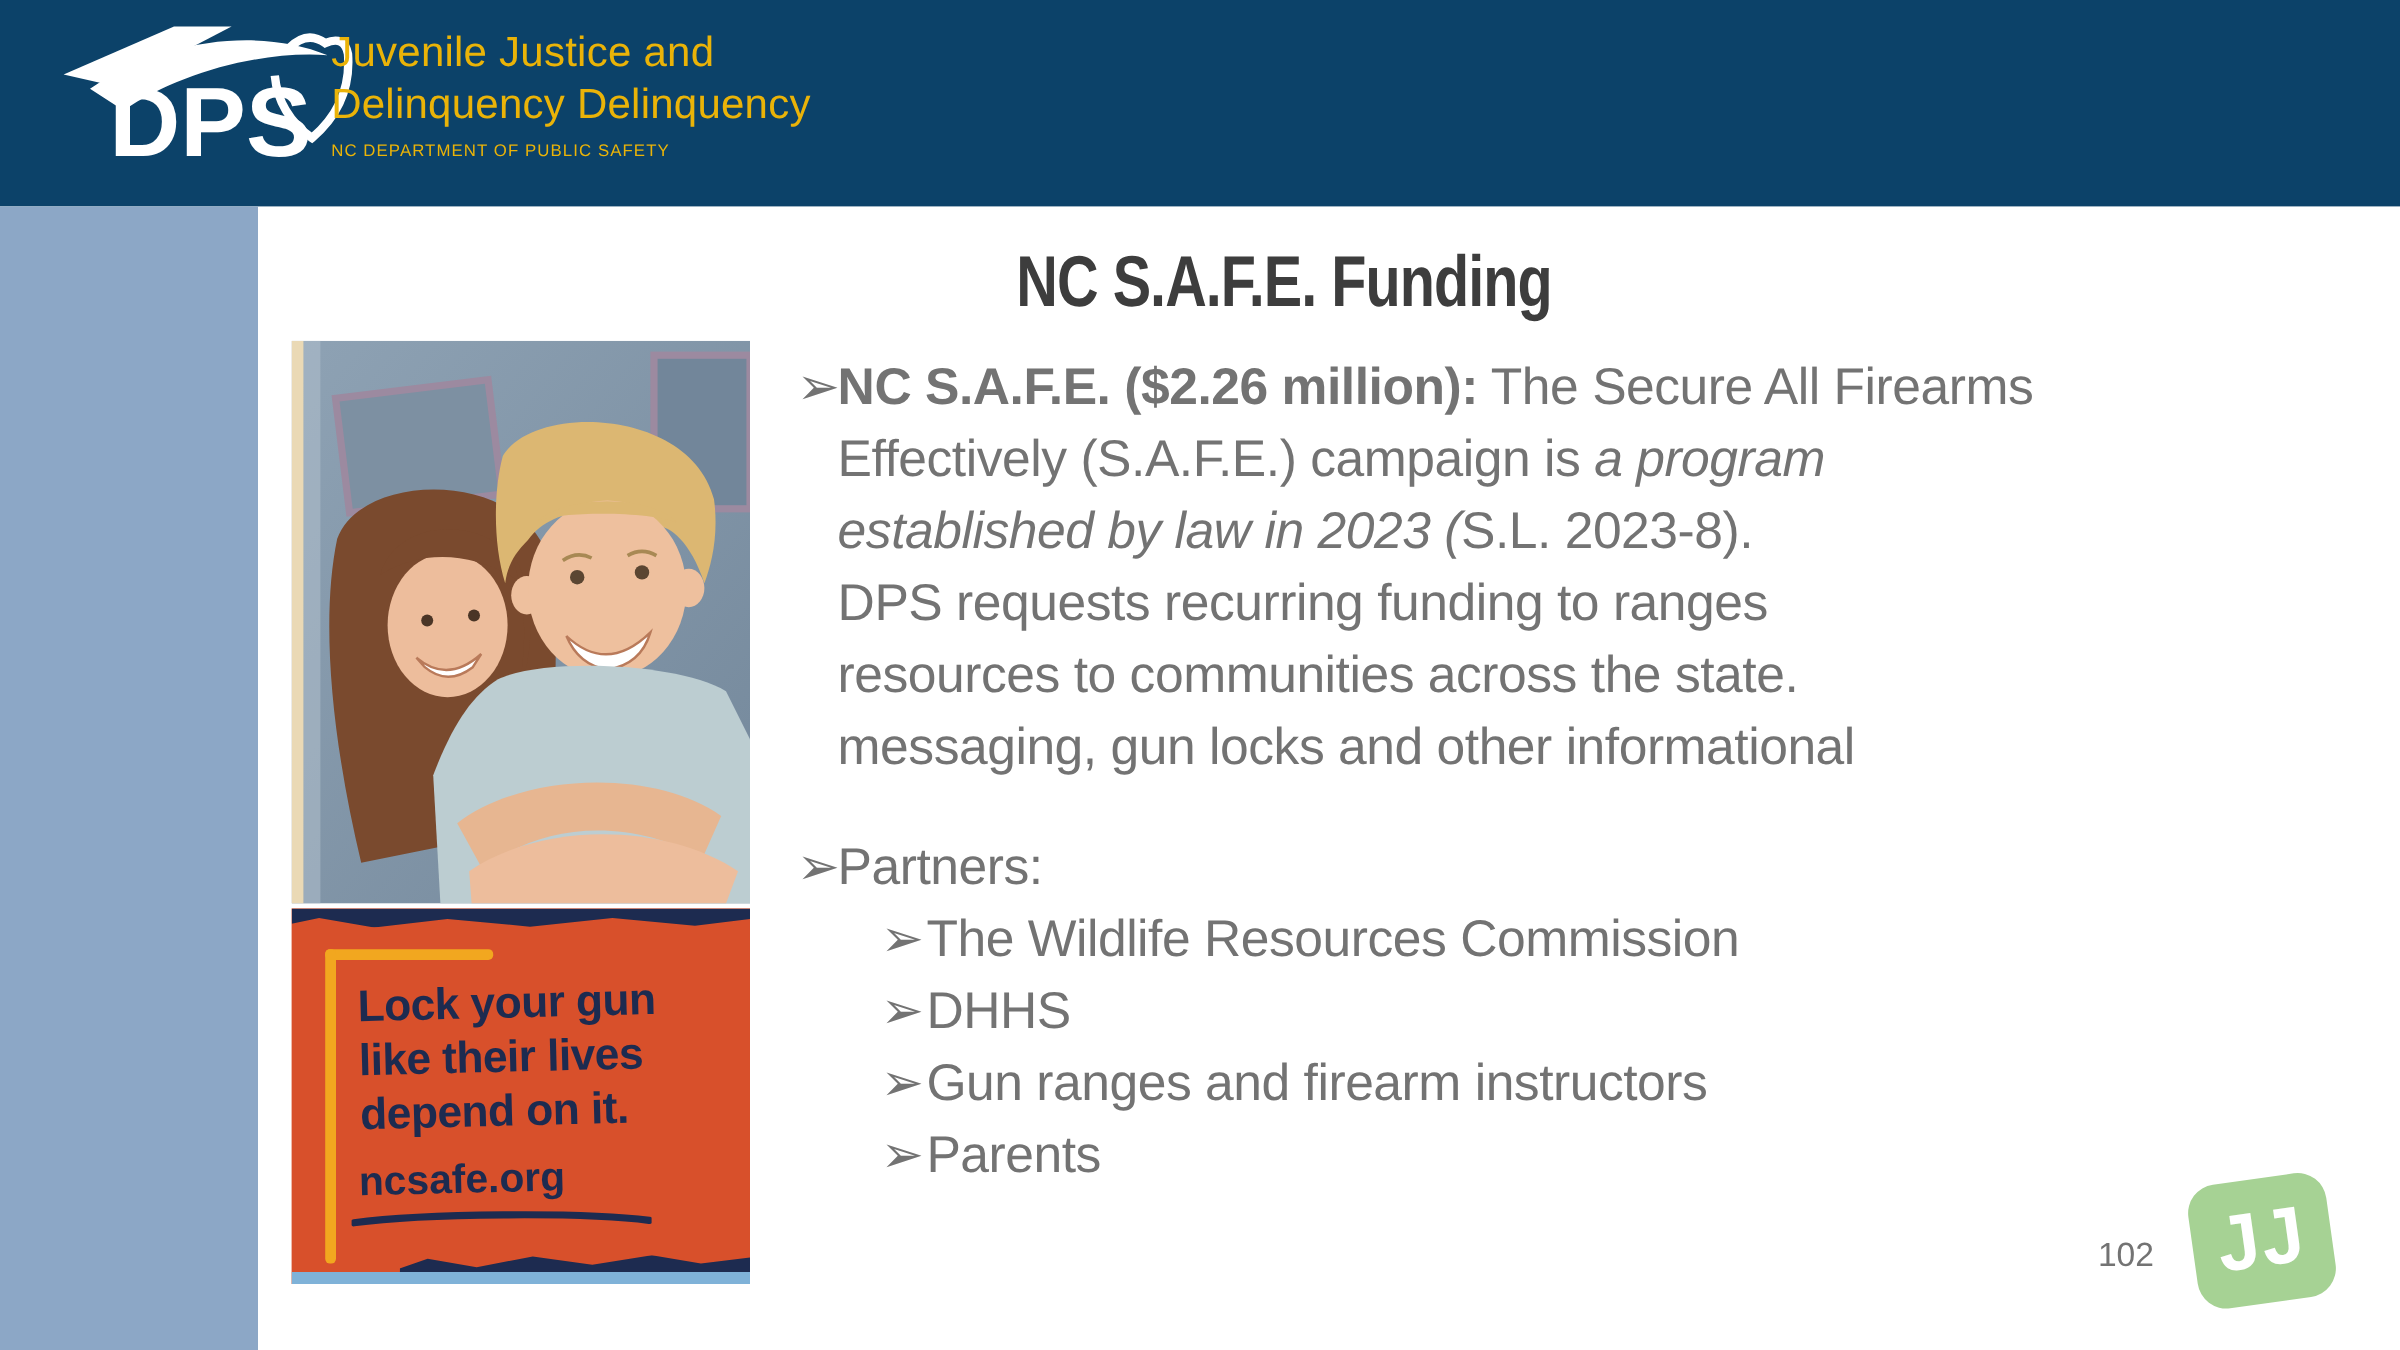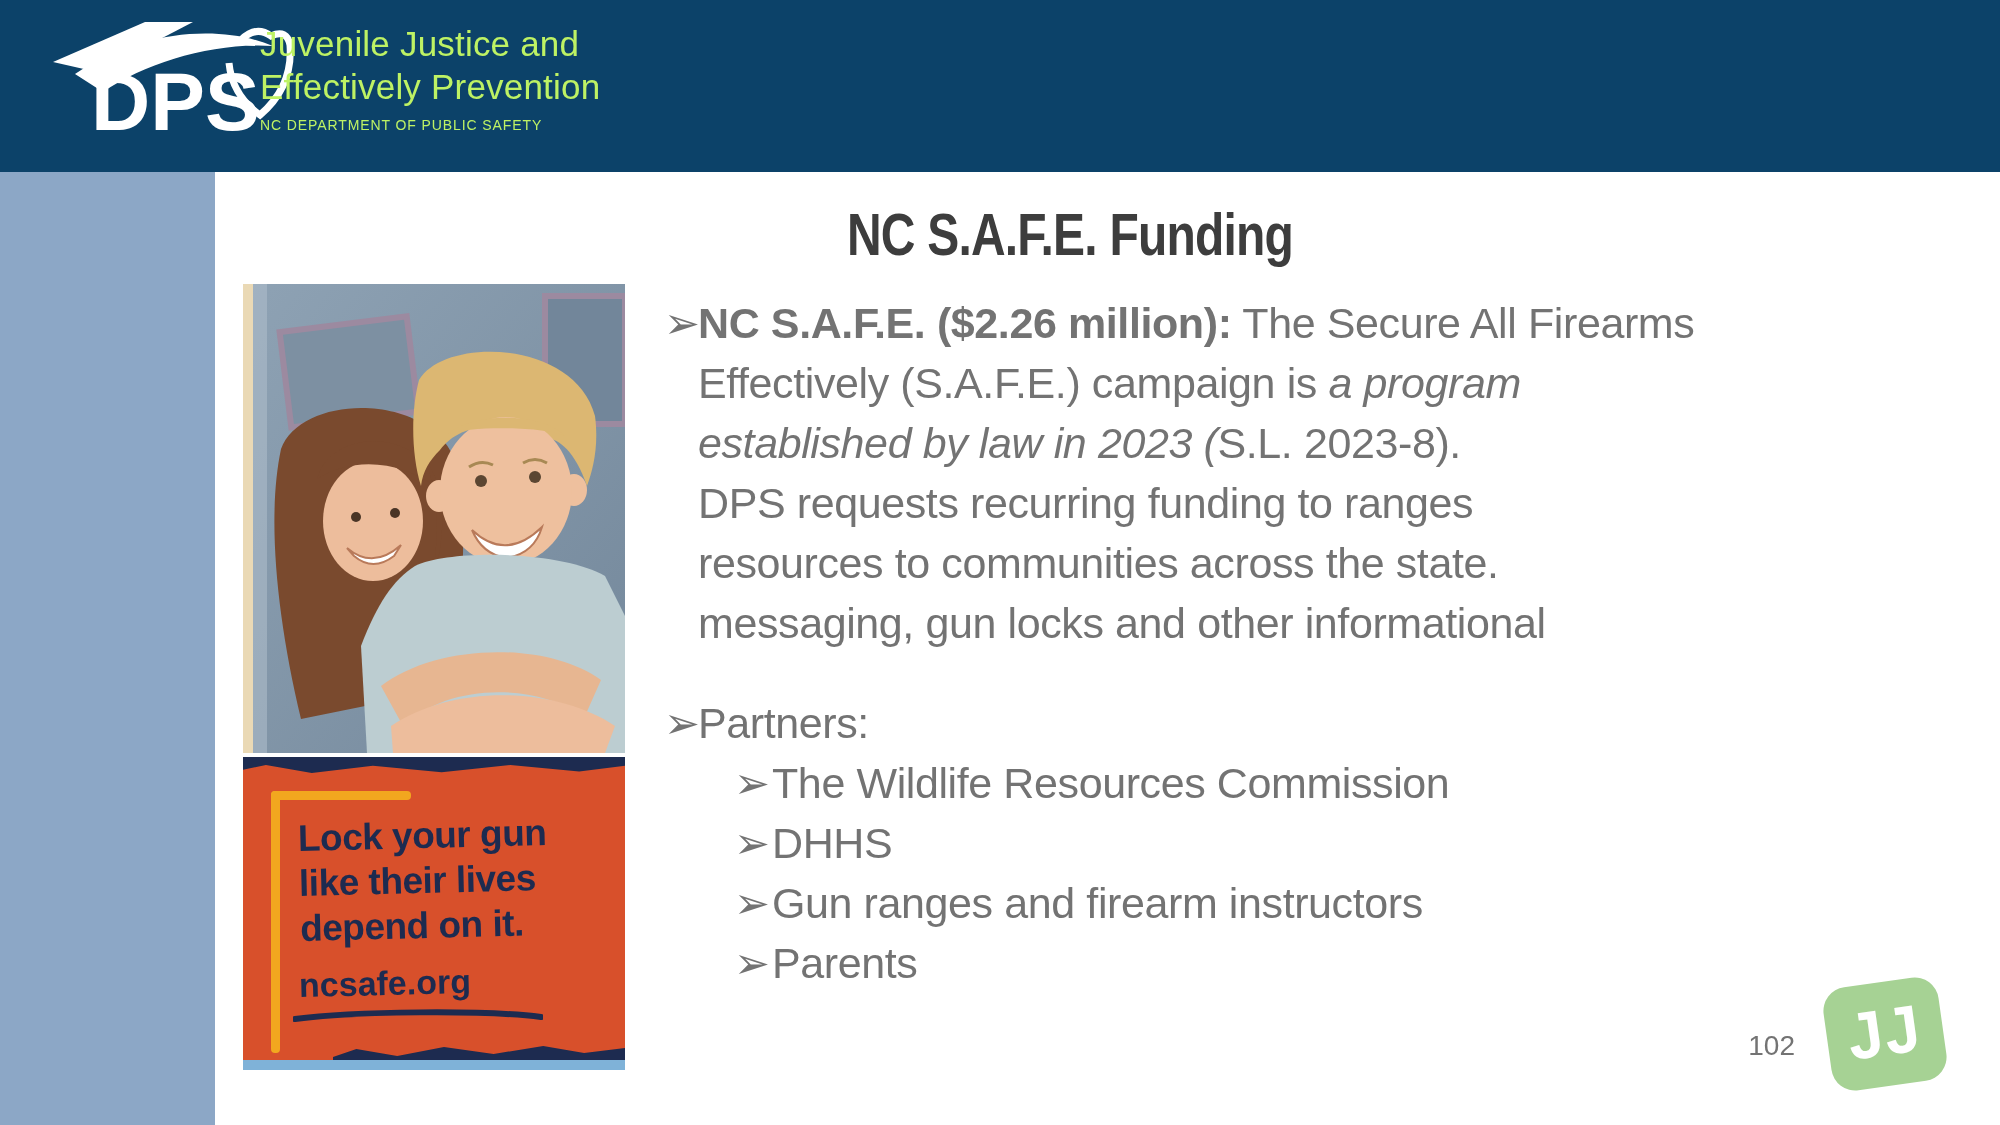--- a/index.html
+++ b/index.html
@@ -3,21 +3,21 @@
 <meta charset="utf-8">
 <style>
   html,body{margin:0;padding:0;background:#222;}
   .slide{
     position:relative;width:2000px;height:1125px;background:#ffffff;overflow:hidden;
     font-family:"Liberation Sans","DejaVu Sans",sans-serif;color:#3f3f3f;
   }
   
   .header{position:absolute;left:0;top:0;width:2000px;height:172px;background:#0c4269;}
   .logo{position:absolute;left:45px;top:14px;width:250px;height:130px;}
-  .org{position:absolute;left:260px;top:22px;color:#bef264;}
+  .org{position:absolute;left:276px;top:22px;color:#eab308;}
   .org-l1,.org-l2{font-size:35px;line-height:43px;font-weight:400;letter-spacing:0.2px;}
   .org-l3{font-size:14px;letter-spacing:0.9px;margin-top:9px;font-weight:400;}
   
   .sidebar{position:absolute;left:0;top:172px;width:215px;height:953px;background:#8ca7c6;}
   
   .title{
     position:absolute;left:570px;top:200px;width:1000px;text-align:center;
     font-size:60px;font-weight:bold;color:#3d3d3d;letter-spacing:-1px;
     transform:scaleX(0.80);transform-origin:50% 50%;white-space:nowrap;
   }
@@ -58,21 +58,21 @@
 
   <div class="header">
     <svg class="logo" viewBox="0 0 250 130">
       <polygon points="8,48 100,8 148,8 52,58" fill="#ffffff"></polygon>
       <path d="M30,60 C95,16 175,10 228,32 C170,28 102,48 58,78 Z" fill="#ffffff"></path>
       <path d="M196,26 q15,-15 30,-4 q16,-7 19,9 q3,42 -30,70 q-28,-20 -31,-52" fill="none" stroke="#ffffff" stroke-width="7"></path>
       <text x="46" y="116" font-size="82" font-weight="bold" fill="#ffffff" font-family="Liberation Sans, DejaVu Sans, sans-serif">DPS</text>
     </svg>
     <div class="org">
       <div class="org-l1">Juvenile Justice and</div>
-      <div class="org-l2">Effectively Prevention</div>
+      <div class="org-l2">Delinquency Delinquency</div>
       <div class="org-l3">NC DEPARTMENT OF PUBLIC SAFETY</div>
     </div>
   </div>
 
   <div class="sidebar"></div>
 
   <div class="title">NC S.A.F.E. Funding</div>
 
   <svg class="photo" viewBox="0 0 382 469">
     <defs>

